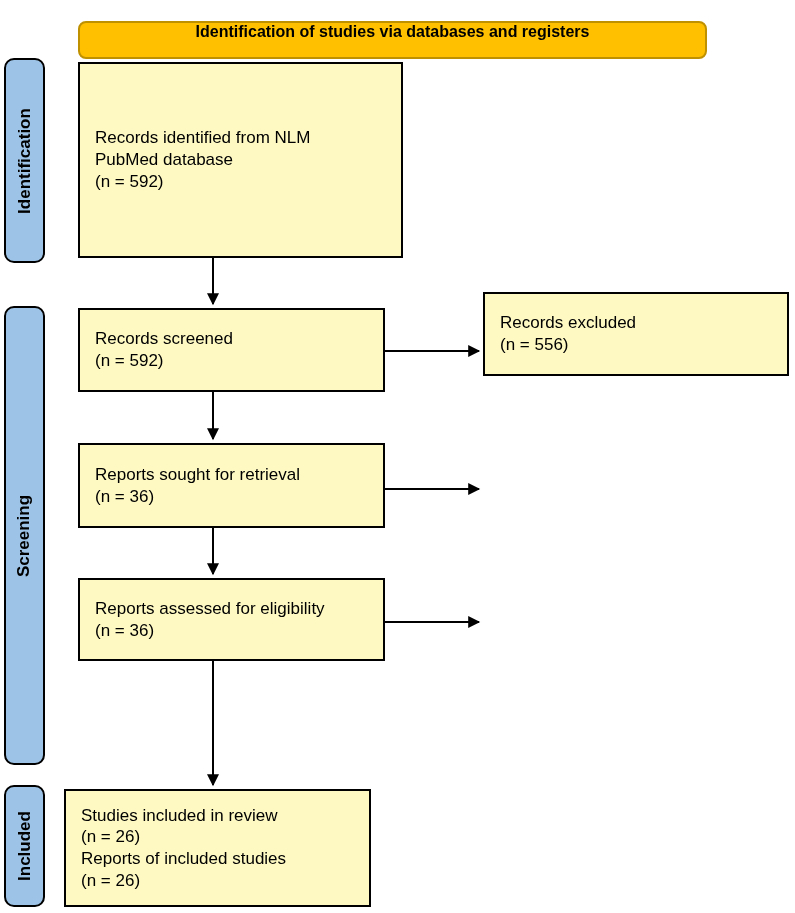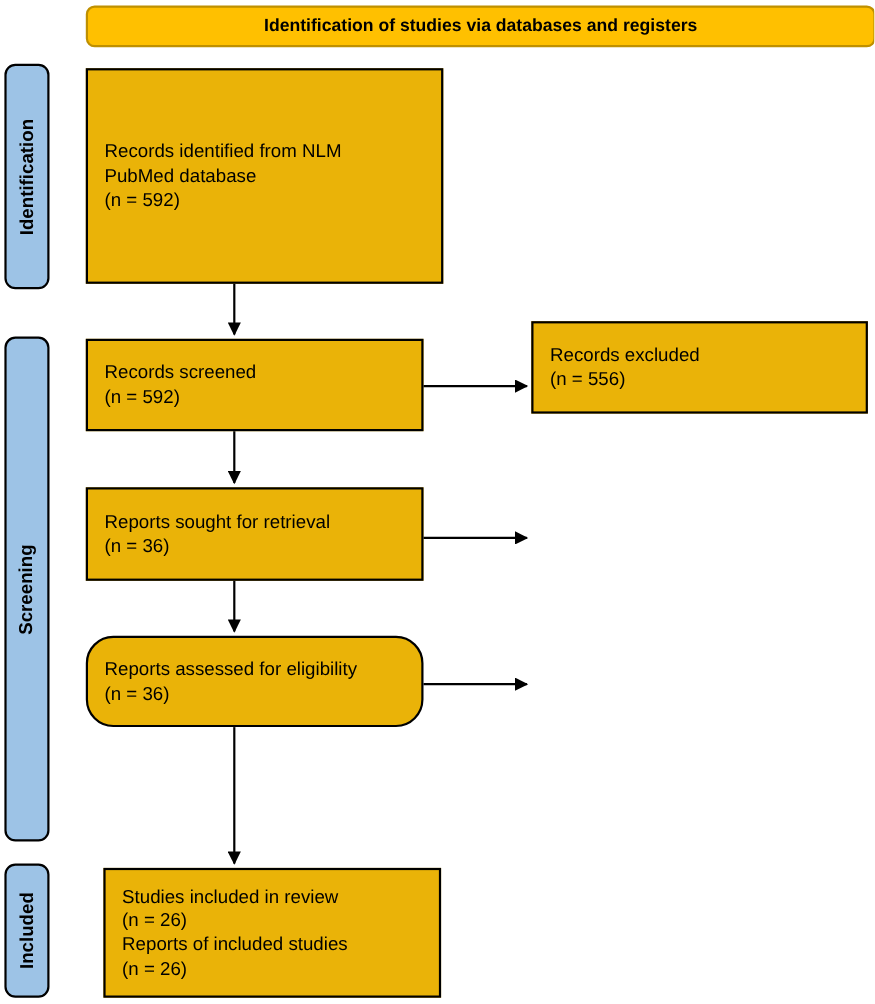--- a/index.html
+++ b/index.html
@@ -16,44 +16,44 @@
   body { font-family: "Liberation Sans", sans-serif; color: var(--text); }
   .canvas {
     position: relative;
     width: 795px;
     height: 913px;
     background: #ffffff;
     overflow: hidden;
   }
   .banner {
     position: absolute;
-    left: 78px; top: 5px; width: 718px; height: 38px;
+    left: 78px; top: 21px; width: 629px; height: 38px;
     background: var(--banner-fill);
     border: 2px solid var(--banner-border);
     border-radius: 8px;
-    display: flex; align-items: center; justify-content: center;
+    display: flex; align-items: flex-start; justify-content: center;
     font-size: 16px; font-weight: bold;
   }
   .stage {
     position: absolute;
     left: 4px; width: 41px;
     background: var(--stage-fill);
     border: 2px solid var(--stage-border);
     border-radius: 10px;
     display: flex; align-items: center; justify-content: center;
     overflow: hidden;
   }
   .stage-label {
     transform: rotate(-90deg);
     white-space: nowrap;
     font-size: 17px; font-weight: bold;
   }
   .box {
     position: absolute;
-    background: #eab308;
+    background: #fef9c3;
     border: 2px solid var(--box-border);
     display: flex; align-items: center;
   }
   .box-text {
     padding-left: 15px;
     padding-right: 8px;
     font-size: 17px;
     line-height: 1.28;
     white-space: pre-line;
   }
@@ -98,27 +98,27 @@
     <div class="box-text">Records excluded
 (n = 556)</div>
   </div>
 
   <div class="box" style="left:78px; top:443px; width:307px; height:85px;">
     <div class="box-text">Reports sought for retrieval
 (n = 36)</div>
   </div>
 
 
-  <div class="box" style="left:78px; top:578px; width:307px; height:83px;border-radius:25px;">
+  <div class="box" style="left:78px; top:578px; width:307px; height:83px;">
     <div class="box-text">Reports assessed for eligibility
 (n = 36)</div>
   </div>
 
 
-  <div class="box" style="left:94px; top:789px; width:307px; height:118px;">
+  <div class="box" style="left:64px; top:789px; width:307px; height:118px;">
     <div class="box-text">Studies included in review
 (n = 26)
 Reports of included studies
 (n = 26)</div>
   </div>
 
   <svg class="arrows" width="795" height="913">
     <defs>
       <marker id="arrowhead" viewBox="0 0 10 10" refX="9" refY="5" markerWidth="14" markerHeight="12" orient="auto" markerUnits="userSpaceOnUse">
         <path d="M 0 0 L 10 5 L 0 10 z" fill="#000000"></path>

